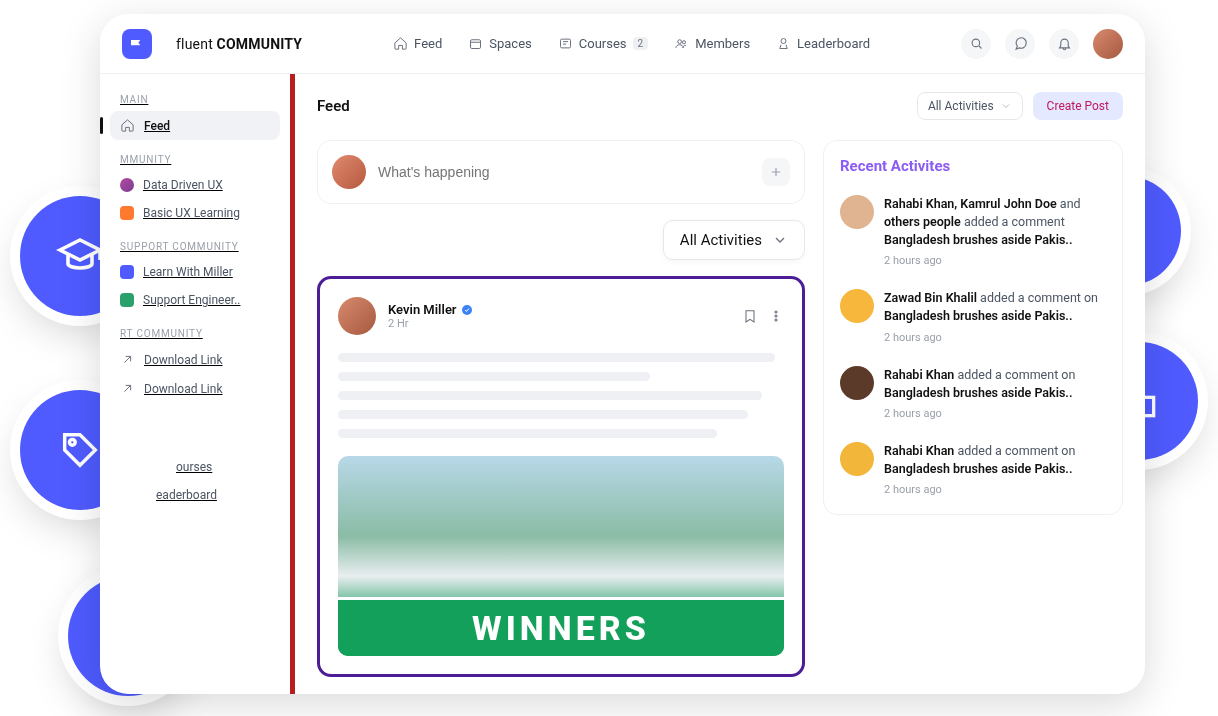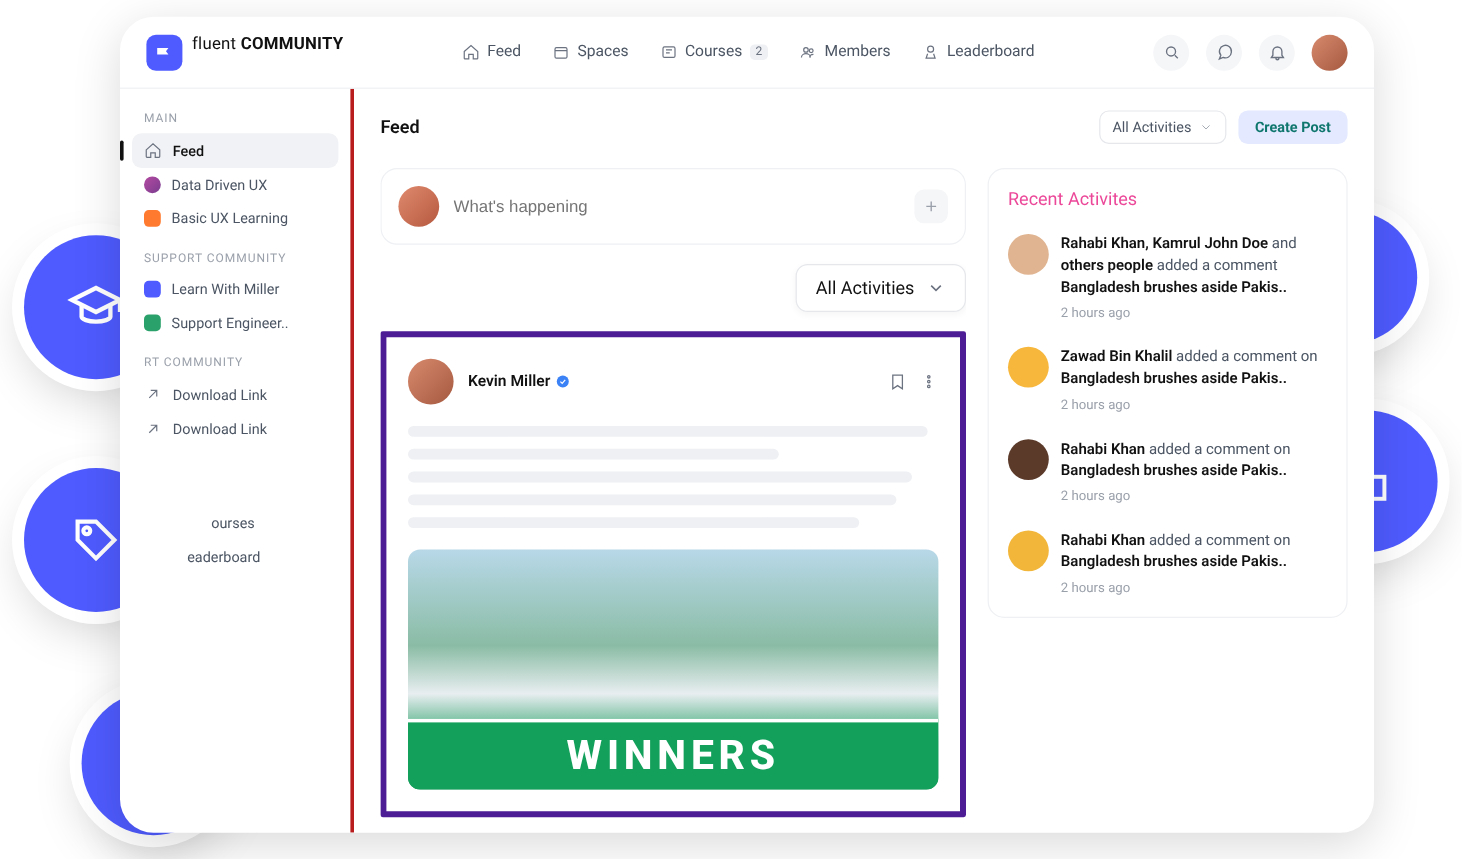--- a/index.html
+++ b/index.html
@@ -26,22 +26,22 @@
 }
 .topbar {
   height: 60px;
   border-bottom: 1px solid #eef0f3;
   display: flex;
   align-items: center;
   padding: 0 22px;
 }
 .logo {
   display: flex;
-  align-items: flex-start;
-  gap: 8px;
+  align-items: center;
+  gap: 24px;
 }
 .logo-badge {
   width: 30px;
   height: 30px;
   background: #4f5bff;
   border-radius: 8px;
   display: flex;
   align-items: center;
   justify-content: center;
 }
@@ -90,23 +90,24 @@
   border-radius: 50%;
   background: linear-gradient(135deg,#d88a6e,#a5593f);
 }
 .body {
   flex: 1;
   display: flex;
   overflow: hidden;
 }
 .sidebar {
   width: 195px;
-  border-right: 3px solid #b91c1c;
+  border-right: 5px solid #b91c1c;
   padding: 14px 10px;
   overflow-y: auto;
+  text-decoration: underline;
 }
 .sb-heading {
   font-size: 10px;
   letter-spacing: .8px;
   color: #9aa0aa;
   padding: 6px 10px 6px 10px;
   text-transform: uppercase;
 }
 .sb-item {
   display: flex;
@@ -172,25 +173,25 @@
   padding: 6px 10px;
   font-size: 12px;
   color: #4b5563;
   display: flex;
   align-items: center;
   gap: 6px;
 }
 .select-pill svg { width: 12px; height: 12px; stroke: #6b7280; fill: none; }
 .create-btn {
   background: #e4e9ff;
-  color: #0f766e;
+  color: #be185d;
   border-radius: 8px;
   padding: 7px 14px;
   font-size: 12px;
-  font-weight: 700;
+  font-weight: 400;
 }
 .content-row {
   display: flex;
   gap: 18px;
   margin-top: 20px;
   flex: 1;
   overflow: hidden;
   padding-right: 22px;
 }
 .feed-col { flex: 1; display: flex; flex-direction: column; gap: 16px; overflow-y: auto; }
@@ -229,22 +230,22 @@
   padding: 10px 16px;
   font-size: 15px;
   color: #111;
   display: flex;
   align-items: center;
   gap: 10px;
   background: #fff;
   box-shadow: 0 2px 6px rgba(0,0,0,0.04);
 }
 .post-card {
-  border: 5px solid #4c1d95;
-  border-radius: 2px;
+  border: 3px solid #4c1d95;
+  border-radius: 14px;
   padding: 18px;
 }
 .post-head {
   display: flex;
   align-items: center;
   gap: 12px;
 }
 .post-avatar {
   width: 38px; height: 38px; border-radius: 50%;
   background: linear-gradient(135deg,#d88a6e,#a5593f);
@@ -282,22 +283,22 @@
   text-align: center;
 }
 .side-col { width: 300px; }
 .activity-card {
   border: 1px solid #eef0f3;
   border-radius: 14px;
   padding: 16px 0 6px 0;
 }
 .activity-title {
   font-size: 15px;
-  font-weight: 400;
-  color: #ec4899;
+  font-weight: 700;
+  color: #8b5cf6;
   padding: 0 16px 10px 16px;
 }
 .activity-item {
   display: flex;
   gap: 10px;
   padding: 10px 16px;
   font-size: 12.5px;
   line-height: 1.45;
 }
 .activity-item .av {
@@ -436,20 +437,21 @@
       <div class="sb-item active">
         <span class="sb-icon">
             <svg viewBox="0 0 24 24">
               <path d="M3 11 12 3l9 8v9a1 1 0 0 1-1 1h-5v-6h-6v6H4a1 1 0 0 1-1-1v-9z"></path>
             </svg>
           </span>
         <span>Feed</span>
       </div>
 
 
+      <div class="sb-heading" style="padding-top:14px">MMUNITY</div>
       <div class="sb-item">
         <span class="sb-dot" style="background:linear-gradient(135deg,#b44aa0,#7a3d90);border-radius:50%"></span>
         <span>Data Driven UX</span>
       </div>
       <div class="sb-item">
         <span class="sb-dot" style="background:#ff7a2f"></span>
         <span>Basic UX Learning</span>
       </div>
 
       <div class="sb-heading" style="padding-top:14px">SUPPORT COMMUNITY</div>
@@ -530,20 +532,21 @@
             <div class="post-head">
               <div class="post-avatar"></div>
               <div class="post-meta">
                 <div class="post-author">
                   <span>Kevin Miller</span>
                   <svg class="verified" viewBox="0 0 24 24">
                       <circle cx="12" cy="12" r="10" fill="#3b82f6"></circle>
                       <path d="m8 12 3 3 5-6" stroke="#fff" stroke-width="2" fill="none"></path>
                     </svg>
                 </div>
+                <div class="post-time">2 Hr</div>
               </div>
               <div class="post-actions-top">
                 <svg viewBox="0 0 24 24">
                     <path d="M6 4h12v17l-6-4-6 4V4z"></path>
                   </svg>
                 <svg viewBox="0 0 24 24">
                     <circle cx="12" cy="6" r="1.5"></circle>
                     <circle cx="12" cy="12" r="1.5"></circle>
                     <circle cx="12" cy="18" r="1.5"></circle>
                   </svg>

